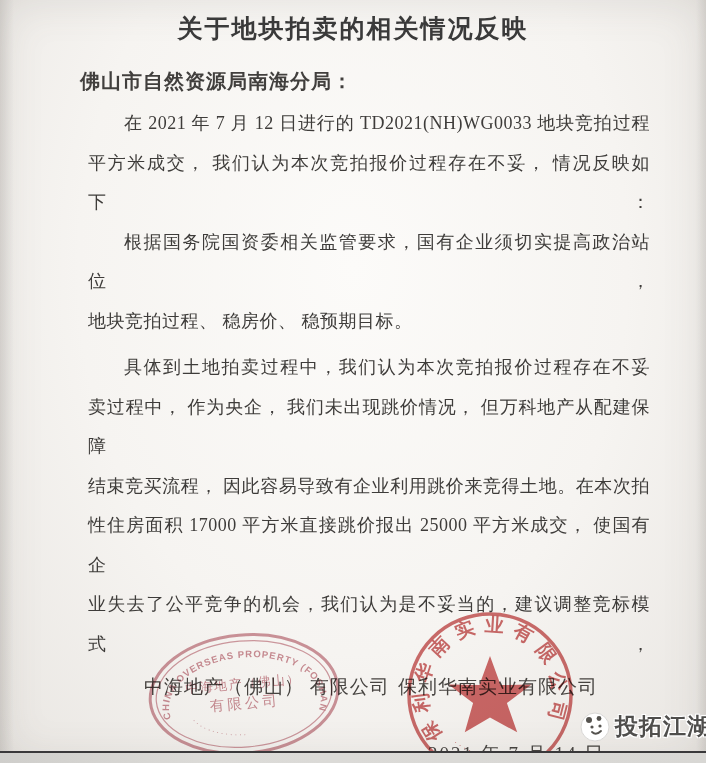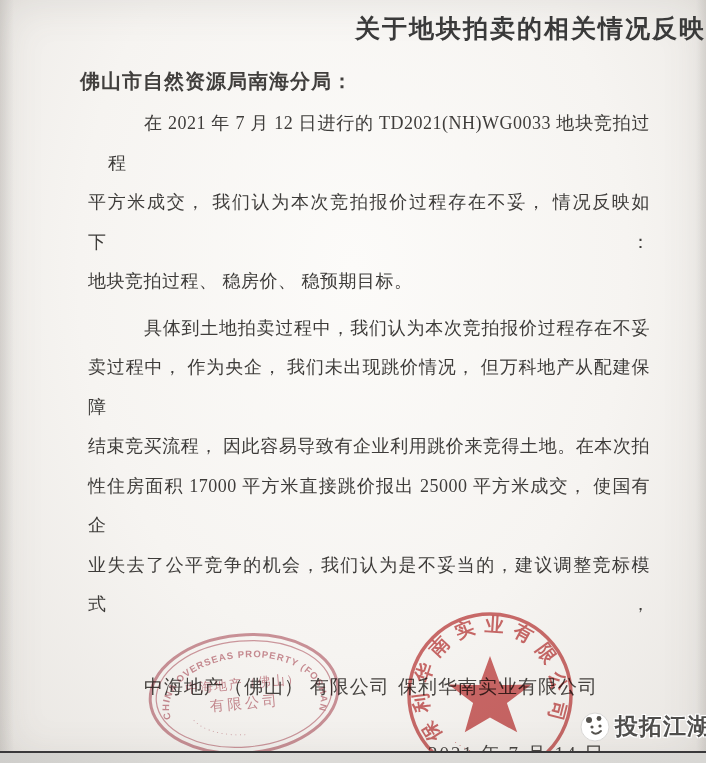--- a/index.html
+++ b/index.html
@@ -10,38 +10,38 @@
   }
   .photo{
     position:absolute;inset:0;overflow:hidden;
     background:
       linear-gradient(to right, rgba(120,115,110,.18) 0px, rgba(120,115,110,0) 14px),
       linear-gradient(to left, rgba(120,115,110,.15) 0px, rgba(120,115,110,0) 10px),
       radial-gradient(ellipse at 50% 35%, #fcfbf9 0%, #f6f4f1 55%, #e9e6e2 100%);
     box-shadow:inset 0 0 45px rgba(90,85,80,.14);
   }
   .doc-title{
-    position:absolute;top:12px;left:0;width:100%;text-align:right;
+    position:absolute;top:12px;left:0;width:100%;text-align:center;
     font-family:"Liberation Sans","DejaVu Sans",sans-serif;
     font-size:25px;font-weight:bold;letter-spacing:2px;color:#3a3a3a;
   }
   .addressee{
     position:absolute;left:80px;top:68px;
     font-family:"Liberation Sans","DejaVu Sans",sans-serif;
     font-size:20px;font-weight:600;letter-spacing:1px;color:#413f3d;
   }
   .doc-body{
     position:absolute;left:88px;top:104px;width:562px;
     font-size:18px;line-height:39.5px;color:#3e3c3a;letter-spacing:.5px;
   }
   .doc-body p{margin:0;}
   .doc-body p.sp{margin-top:7px;}
   .line{text-align:justify;}
   .line.fill{text-align-last:justify;}
-  .line.indent{text-indent:2em;margin-left:20px;}
+  .line.indent{text-indent:2em;}
   .sig{position:absolute;top:674px;font-size:19px;letter-spacing:1px;color:#474441;white-space:nowrap;}
   .sig.left{left:144px;}
   .sig.right{left:398px;}
   .date-line{position:absolute;left:428px;top:741px;font-size:19px;letter-spacing:2px;color:#45423f;white-space:nowrap;}
   .seal{position:absolute;mix-blend-mode:multiply;opacity:.88;}
   .seal.oval{left:146px;top:632px;transform:rotate(-5deg);}
   .seal.round{left:404px;top:609px;}
   .watermark{
     position:absolute;left:580px;top:711px;display:flex;align-items:center;gap:5px;z-index:20;
   }
@@ -64,20 +64,21 @@
   <div class="addressee">佛山市自然资源局南海分局：</div>
 
   <div class="doc-body">
     <p>
       </p>
       <div class="line fill indent">在 2021 年 7 月 12 日进行的 TD2021(NH)WG0033 地块竞拍过程</div>
       <div class="line fill">平方米成交， 我们认为本次竞拍报价过程存在不妥， 情况反映如下：</div>
     <p></p>
     <p>
       </p>
+      <div class="line fill indent">根据国务院国资委相关监管要求，国有企业须切实提高政治站位，</div>
       <div class="line">地块竞拍过程、 稳房价、 稳预期目标。</div>
     <p></p>
     <p class="sp">
       </p>
       <div class="line fill indent">具体到土地拍卖过程中，我们认为本次竞拍报价过程存在不妥</div>
       <div class="line fill">卖过程中， 作为央企， 我们未出现跳价情况， 但万科地产从配建保障</div>
       <div class="line fill">结束竞买流程， 因此容易导致有企业利用跳价来竞得土地。在本次拍</div>
       <div class="line fill">性住房面积 17000 平方米直接跳价报出 25000 平方米成交， 使国有企</div>
       <div class="line fill">业失去了公平竞争的机会，我们认为是不妥当的，建议调整竞标模式，</div>
 

